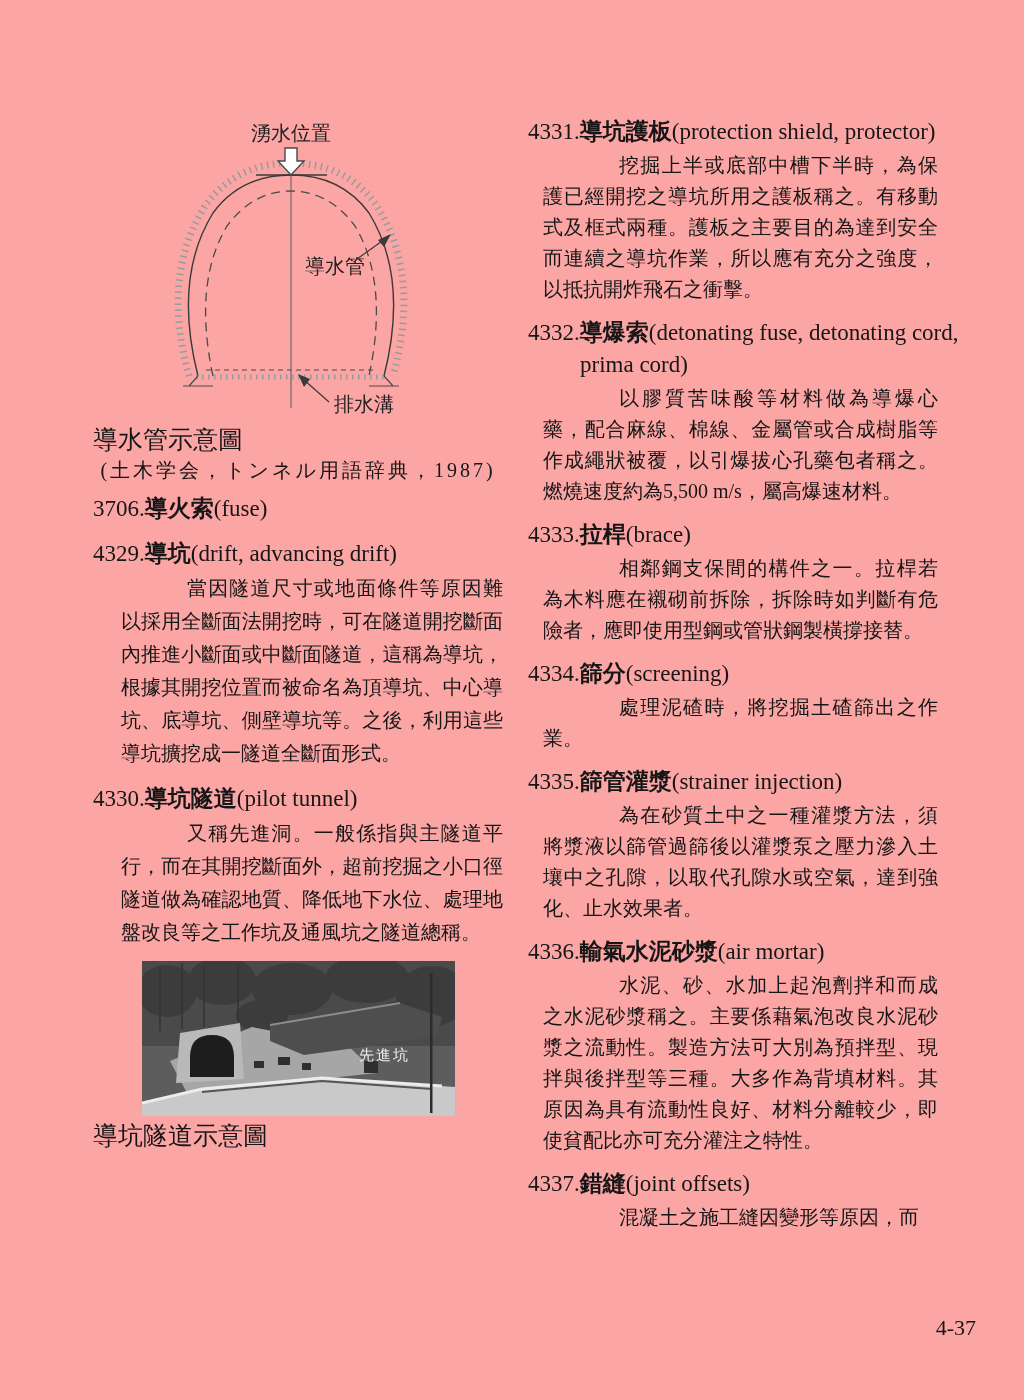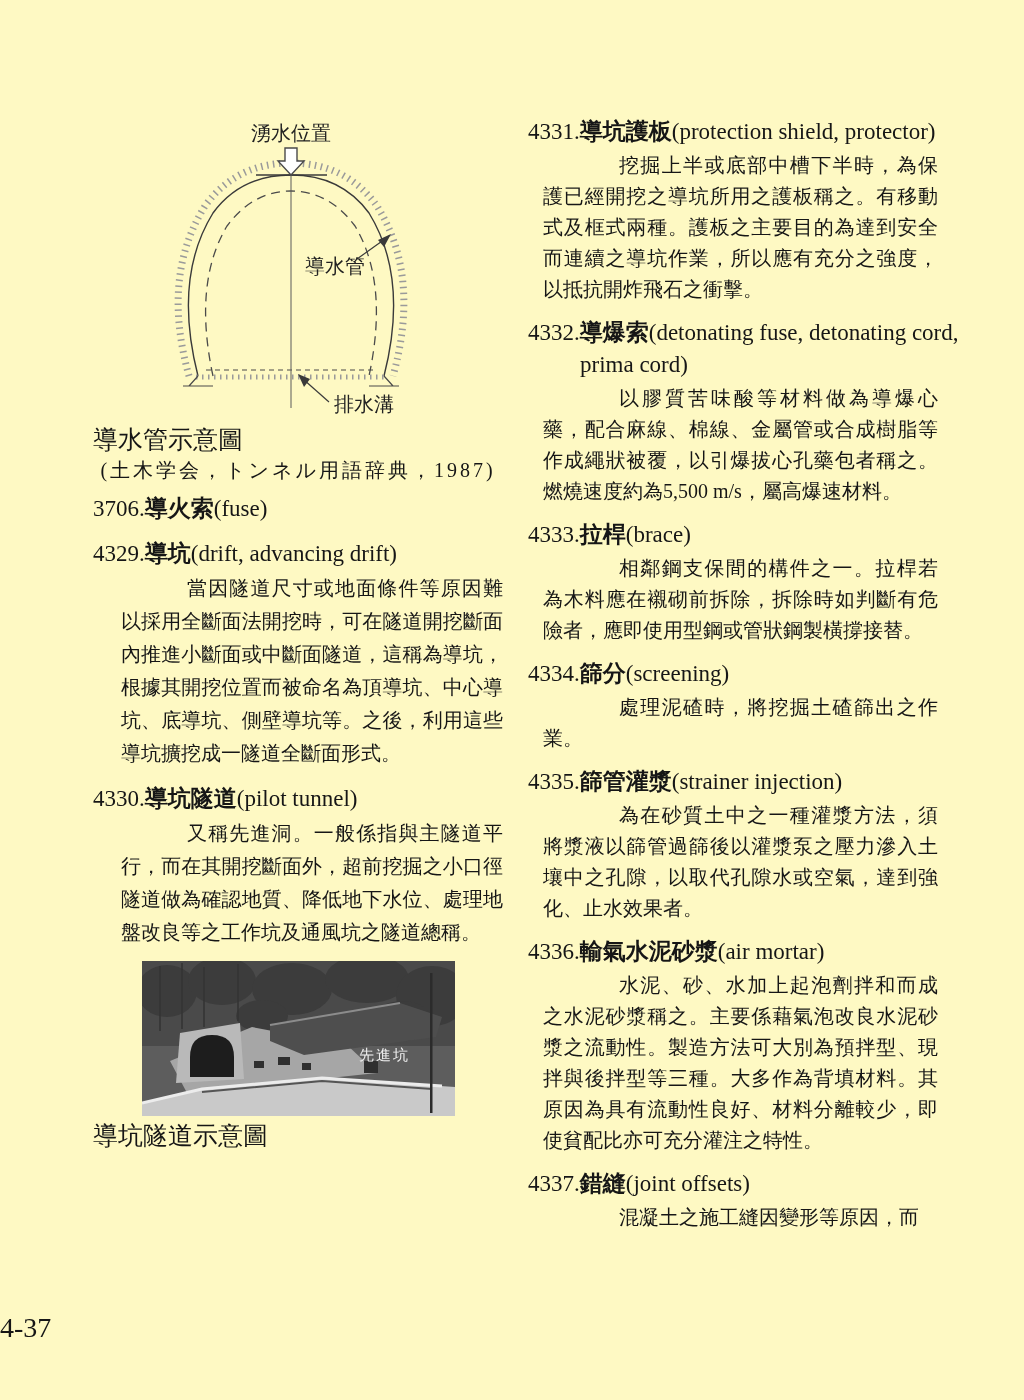--- a/index.html
+++ b/index.html
@@ -1,21 +1,21 @@
 <!DOCTYPE html>
 <html><head>
 <meta charset="utf-8">
 <style>
   * { box-sizing: border-box; }
   html, body { margin: 0; padding: 0; background: #e8e8e8; }
   .page {
     position: relative;
     width: 1024px; height: 1400px;
     margin: 0 auto;
-    background: #fef9c3;
+    background: #fca5a5;
     color: #161616;
     font-family: "Liberation Serif", "DejaVu Serif", serif;
     overflow: hidden;
   }
   .col { position: absolute; }
   .col-left  { left: 93px;  top: 118px; width: 410px; }
   .col-right { left: 528px; top: 116px; width: 436px; }
 
   .entry { margin-bottom: 12px; }
   .entry-heading {
@@ -33,21 +33,21 @@
   .col-right .entry-body { margin-left: 15px; margin-right: 26px; line-height: 31px; text-indent: 76px; }
 
   .figure { margin: 0; }
   .diagram-svg { display: block; margin-left: 8px; }
   .photo-svg   { display: block; margin-left: 49px; margin-top: 12px; }
   .caption { text-align: left; font-size: 25px; line-height: 32px; margin-top: 4px; }
   .source  { text-align: center; font-size: 20px; letter-spacing: 3px; line-height: 28px; margin-bottom: 8px; white-space: nowrap; }
 
   .footer {
     position: absolute; top: 1314px; left: 0; width: 976px;
-    text-align: left; font-size: 28px; line-height: 28px;
+    text-align: right; font-size: 22px; line-height: 28px;
   }
   svg text { font-family: "Liberation Serif", "DejaVu Serif", serif; }
 </style>
 </head>
 <body>
 
 <div class="page">
 
   <div class="col col-left">
 

